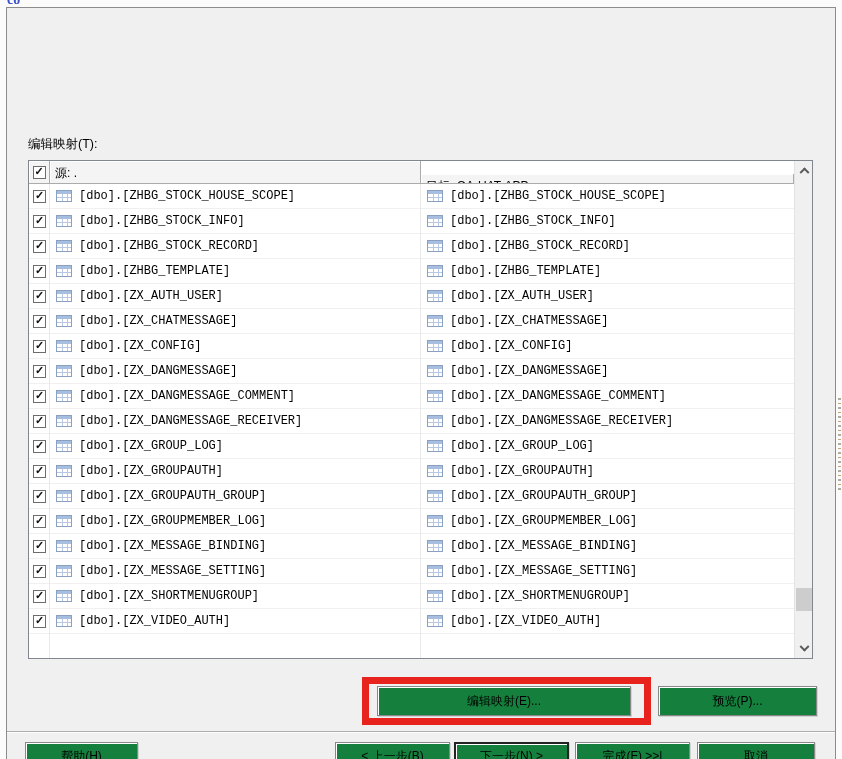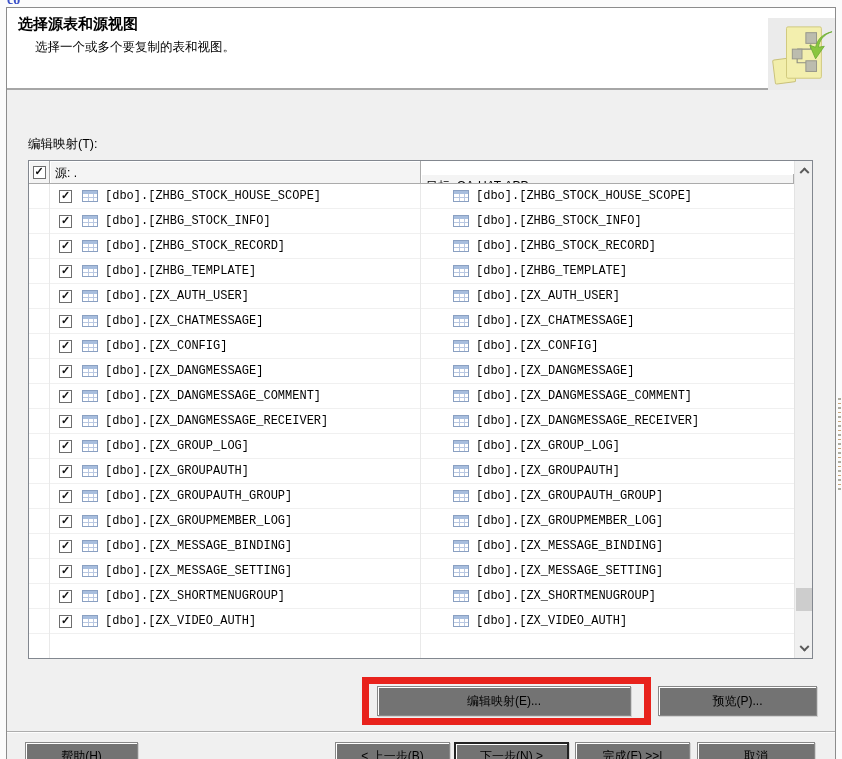--- a/index.html
+++ b/index.html
@@ -45,42 +45,42 @@
   .hdr-cell { background:#f4f4f4; border-right:1px solid #ababab; border-bottom:1px solid #ababab;
     box-shadow:inset 1px 1px 0 #ffffff; font-size:12px; padding:4px 5px 0 5px; white-space:nowrap; overflow:hidden; }
   .hdr-check { width:21px; display:flex; align-items:center; justify-content:center; padding:0; }
   .hdr-source { width:371px; }
   .hdr-target { flex:1;margin-top:13px; }
 
   .grid-body { position:relative; flex:1; overflow:hidden; }
   .vsep { position:absolute; top:0; bottom:0; width:1px; background:#e9e9e9; }
   .vsep.c1 { left:20px; } .vsep.c2 { left:391px; }
 
-  .row { height:25px; display:flex; align-items:center; border-bottom:1px solid #f0f0f0;padding-left:26px; }
+  .row { height:25px; display:flex; align-items:center; border-bottom:1px solid #f0f0f0; }
   .cb-cell { width:21px; display:flex; align-items:center; justify-content:center; flex:0 0 auto; }
   .name-cell { display:flex; align-items:center; gap:7px; padding-left:6px; overflow:hidden; white-space:nowrap;
     font-family:"Liberation Mono",monospace; font-size:12px; }
   .src-cell { width:371px; flex:0 0 auto; }
   .tgt-cell { flex:1; }
   .tbl-icon { flex:0 0 auto; display:block; }
 
   .checkbox { width:13px; height:13px; background:#fff; border:1px solid #6d6d6d; position:relative; cursor:default; }
   .checkbox.checked::after { content:"✓"; position:absolute; left:1px; top:-2px; font-size:11px; font-weight:bold; color:#111; }
 
   
   .scrollbar { width:18px; background:#f0f0f0; border-left:1px solid #e3e3e3; position:relative; flex:0 0 auto; }
   .sb-btn { position:absolute; left:0; width:18px; height:17px; display:flex; align-items:center; justify-content:center; }
   .sb-up { top:0; } .sb-down { bottom:0; }
   .chev { width:7px; height:7px; border-left:2px solid #5a5a5a; border-top:2px solid #5a5a5a; }
   .chev.up { transform:rotate(45deg) translate(2px,2px); }
   .chev.down { transform:rotate(225deg) translate(2px,2px); }
   .sb-thumb { position:absolute; left:1px; width:16px; top:427px; height:23px; background:#cdcdcd; }
 
   
-  .btn { position:absolute; background:#737373; border:1px solid #878787; font-size:12px;
+  .btn { position:absolute; background:#15803d; border:1px solid #878787; font-size:12px;
     display:flex; align-items:center; justify-content:center; box-shadow:inset 1px 1px 0 #ffffff, 1px 1px 0 rgba(0,0,0,.12);
     font-family:inherit; white-space:nowrap; cursor:default; }
   .btn-edit-mappings { left:370px; top:678px; width:254px; height:30px; }
   .btn-preview { left:651px; top:678px; width:159px; height:30px; }
   .footer-sep { position:absolute; left:0; top:723px; width:100%; height:1px; background:#adadad; box-shadow:0 1px 0 #fdfdfd; }
   .btn-help   { left:18px;  top:734px; width:113px; height:28px; }
   .btn-back   { left:328px; top:734px; width:115px; height:28px; }
   .btn-next   { left:447px; top:734px; width:115px; height:28px; border:2px solid #232323; }
   .btn-finish { left:568px; top:734px; width:115px; height:28px; }
   .btn-cancel { left:690px; top:734px; width:118px; height:28px; }
@@ -91,35 +91,20 @@
 </style>
 </head>
 <body>
 
 <div class="artifact-topleft">co</div>
 <div class="artifact-right"></div>
 
 <div class="window">
 
 
-  <div class="headerband">
-    <div class="page-title">选择源表和源视图</div>
-    <div class="page-subtitle">选择一个或多个要复制的表和视图。</div>
-    <div class="icon-tile">
-      <svg width="62" height="68" viewBox="0 0 64 70">
-        <rect x="3" y="40" width="21" height="25" rx="1.5" fill="#f2eeab" stroke="#c9c179" transform="rotate(-7 13 52)"></rect>
-        <rect x="16" y="7" width="36" height="53" rx="1.5" fill="#f3efae" stroke="#cfc87c"></rect>
-        <path d="M41 25 L41 30 L27 30 M27 40 L27 44 L41 44" stroke="#8f8f83" fill="none" stroke-width="1.2"></path>
-        <rect x="36" y="13" width="11" height="11" fill="#bcbcae" stroke="#96968b"></rect>
-        <rect x="22" y="30" width="10" height="10" fill="#bcbcae" stroke="#96968b"></rect>
-        <rect x="36" y="42" width="11" height="11" fill="#bcbcae" stroke="#96968b"></rect>
-        <path d="M63 12 C54 15 50 21 49 28 L55 27 L46 40 L40 26 L46 28 C48 19 54 14 63 12 Z" fill="#8ac63f" stroke="#66a82e" stroke-width="0.8"></path>
-      </svg>
-    </div>
-  </div>
 
   <div class="grid-label">编辑映射(T):</div>
 
   <div class="grid">
     <div class="grid-main">
       <div class="grid-header">
         <div class="hdr-cell hdr-check">
           <span class="checkbox checked"></span>
         </div>
         <div class="hdr-cell hdr-source">源: .</div>

